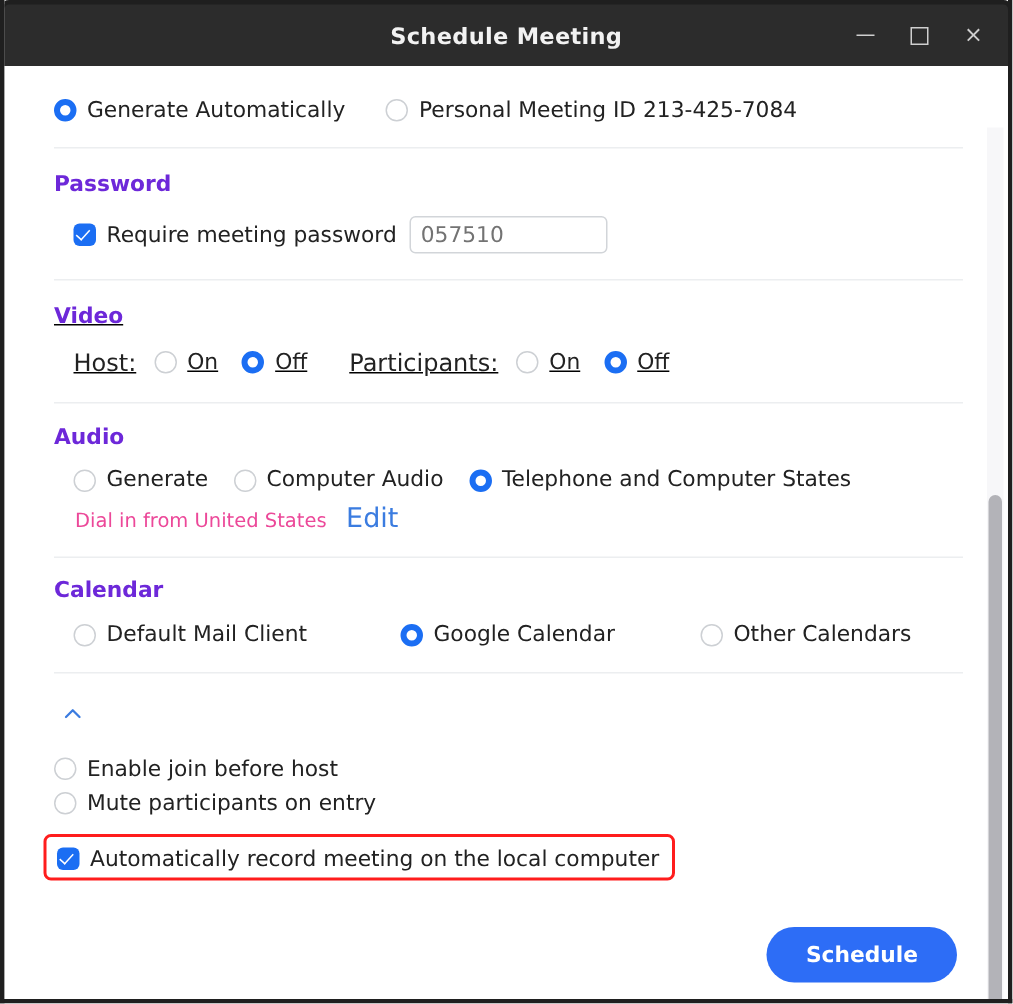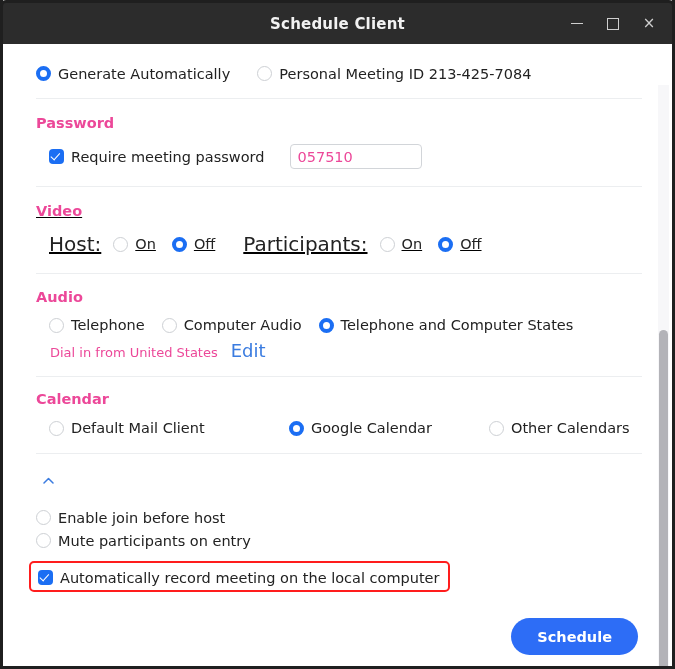--- a/index.html
+++ b/index.html
@@ -91,21 +91,21 @@
     padding-right: 20px;
   }
   .divider {
     height: 1px;
     background: #eceef0;
     margin: 0 30px 0 33px;
   }
   .section-title {
     font-size: 14.5px;
     font-weight: bold;
-    color: #ec4899;
+    color: #6d28d9;
     margin: 0;
   }
   
   .opt {
     display: inline-flex;
     align-items: center;
     cursor: default;
     vertical-align: middle;
   }
   .radio {
@@ -150,41 +150,41 @@
     border: solid #fff;
     border-width: 0 1.9px 1.9px 0;
     transform: rotate(42deg);
   }
   .opt-label {
     font-size: 14.5px;
     color: #222;
     white-space: nowrap;
   }
   .lbl-plain {
-    font-size: 20px;
+    font-size: 16px;
     color: #222;
     white-space: nowrap;
   }
   .muted {
     font-size: 13px;
     color: #ec4899;
   }
   .link {
     font-size: 18px;
     color: #3b7ce0;
     cursor: default;
   }
   .pw-input {
     width: 132px;
     height: 25px;
     border: 1.4px solid #d2d5d9;
     border-radius: 4px;
     font-size: 14.5px;
     font-family: "DejaVu Sans", "Liberation Sans", sans-serif;
-    color: #ec4899;
+    color: #737373;
     padding: 0 6px;
     box-sizing: border-box;
     background: #fff;
     outline: none;
   }
   .chev {
     display: inline-block;
     margin-left: 7px;
     color: #3b7ce0;
     font-size: 12px;
@@ -247,21 +247,21 @@
     background: #b3b3b8;
     border-radius: 5px;
   }
 </style>
 </head>
 <body>
 
 <div class="window">
 
   <div class="titlebar">
-    <div class="title-text">Schedule Client</div>
+    <div class="title-text">Schedule Meeting</div>
     <div class="win-controls">
       <div class="win-btn">
           <span class="min-glyph"></span>
         </div>
       <div class="win-btn">
           <span class="max-glyph"></span>
         </div>
       <div class="win-btn">×</div>
     </div>
   </div>
@@ -276,21 +276,21 @@
       <span class="opt">
         <span class="radio"></span>
         <span class="opt-label">Personal Meeting ID 213-425-7084</span>
       </span>
     </div>
     <div class="divider"></div>
 
     <div class="row" style="padding-top:16px;">
       <div class="section-title">Password</div>
       <div style="margin-top:13px; padding-left:13px; display:flex; align-items:center;">
-        <span class="opt" style="margin-right:26px;">
+        <span class="opt" style="margin-right:9px;">
           <span class="cbx sel"></span>
           <span class="opt-label">Require meeting password</span>
         </span>
         <input class="pw-input" type="text" value="057510" placeholder="" style="">
       </div>
     </div>
     <div class="divider" style="margin-top:17px;"></div>
 
     <div class="row" style="padding-top:16px;text-decoration:underline;">
       <div class="section-title">Video</div>
@@ -315,21 +315,21 @@
         </span>
       </div>
     </div>
     <div class="divider" style="margin-top:17px;"></div>
 
     <div class="row" style="padding-top:15px;">
       <div class="section-title">Audio</div>
       <div style="margin-top:12px; padding-left:13px; display:flex; align-items:center;">
         <span class="opt" style="margin-right:17px;">
           <span class="radio"></span>
-          <span class="opt-label">Telephone</span>
+          <span class="opt-label">Generate</span>
         </span>
         <span class="opt" style="margin-right:17px;">
           <span class="radio"></span>
           <span class="opt-label">Computer Audio</span>
         </span>
         <span class="opt">
           <span class="radio sel"></span>
           <span class="opt-label">Telephone and Computer States</span>
         </span>
       </div>
@@ -340,21 +340,21 @@
     </div>
     <div class="divider" style="margin-top:15px;"></div>
 
     <div class="row" style="padding-top:14px;">
       <div class="section-title">Calendar</div>
       <div style="margin-top:13px; padding-left:13px; display:flex; align-items:center;">
         <span class="opt" style="width:218px;">
           <span class="radio"></span>
           <span class="opt-label">Default Mail Client</span>
         </span>
-        <span class="opt" style="width:200px;margin-left:22px;">
+        <span class="opt" style="width:200px;">
           <span class="radio sel"></span>
           <span class="opt-label">Google Calendar</span>
         </span>
         <span class="opt">
           <span class="radio"></span>
           <span class="opt-label">Other Calendars</span>
         </span>
       </div>
     </div>
     <div class="divider" style="margin-top:17px;"></div>

